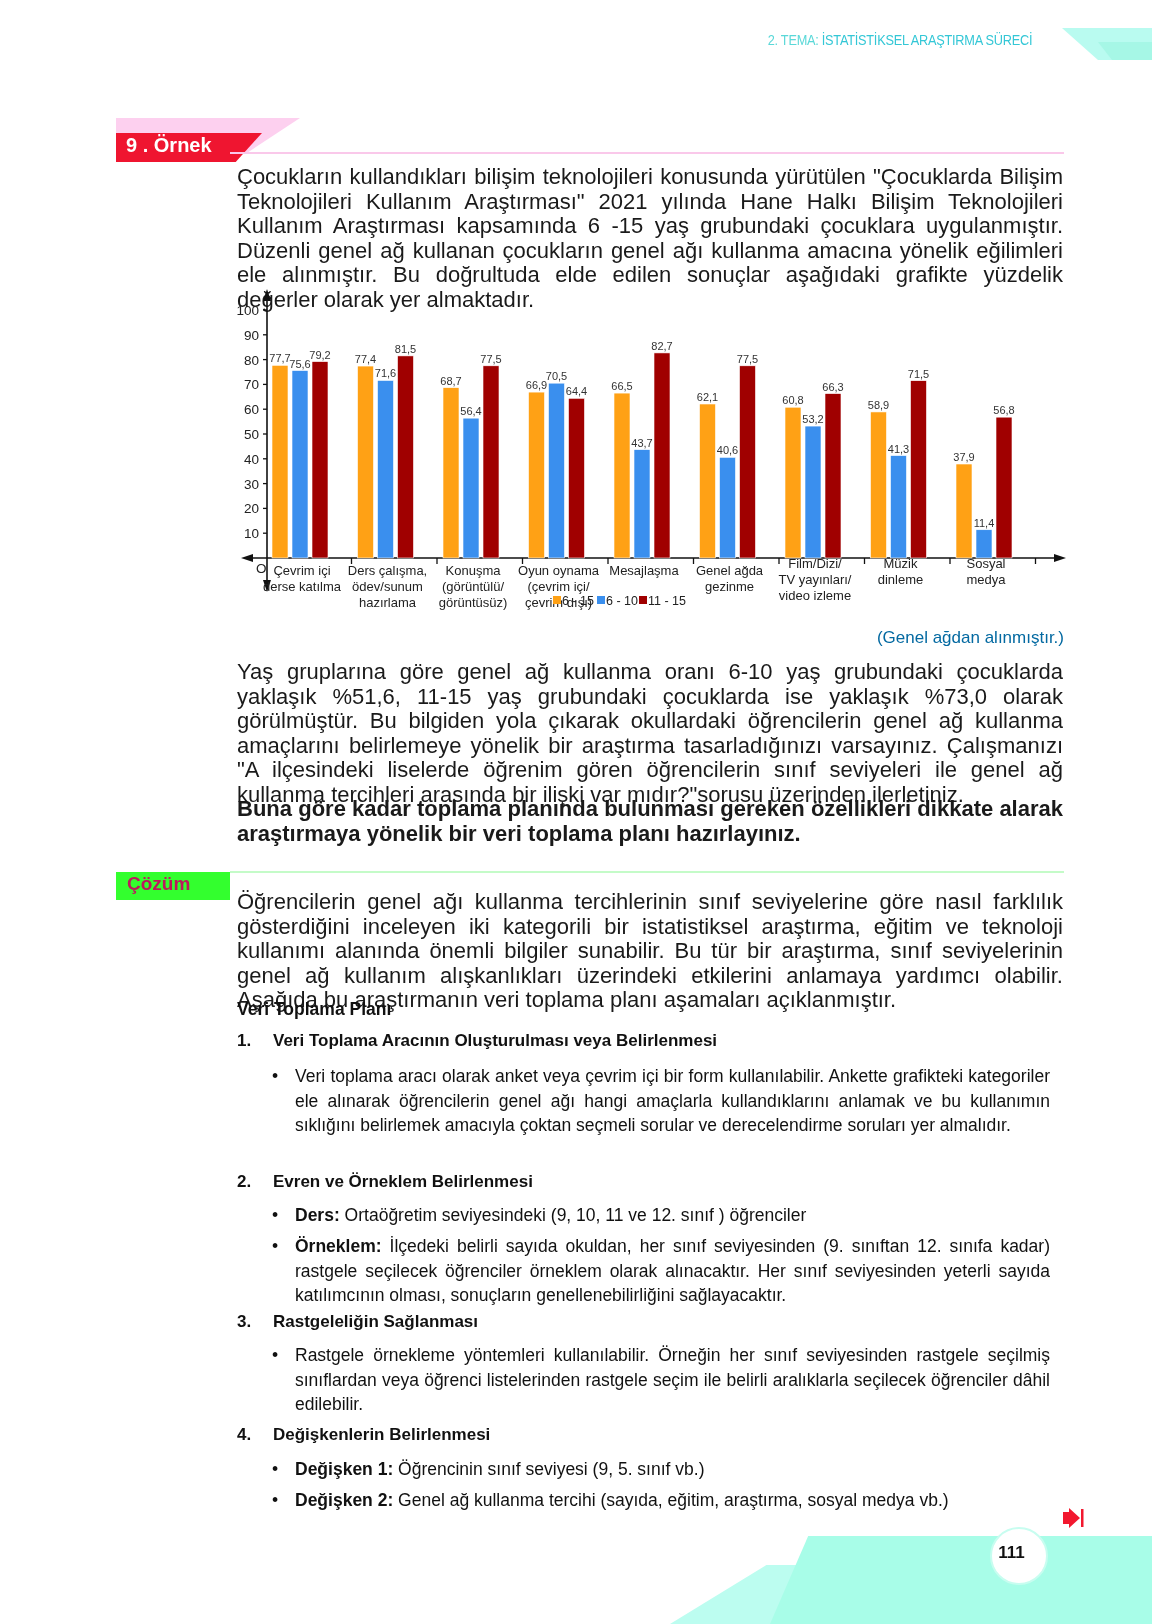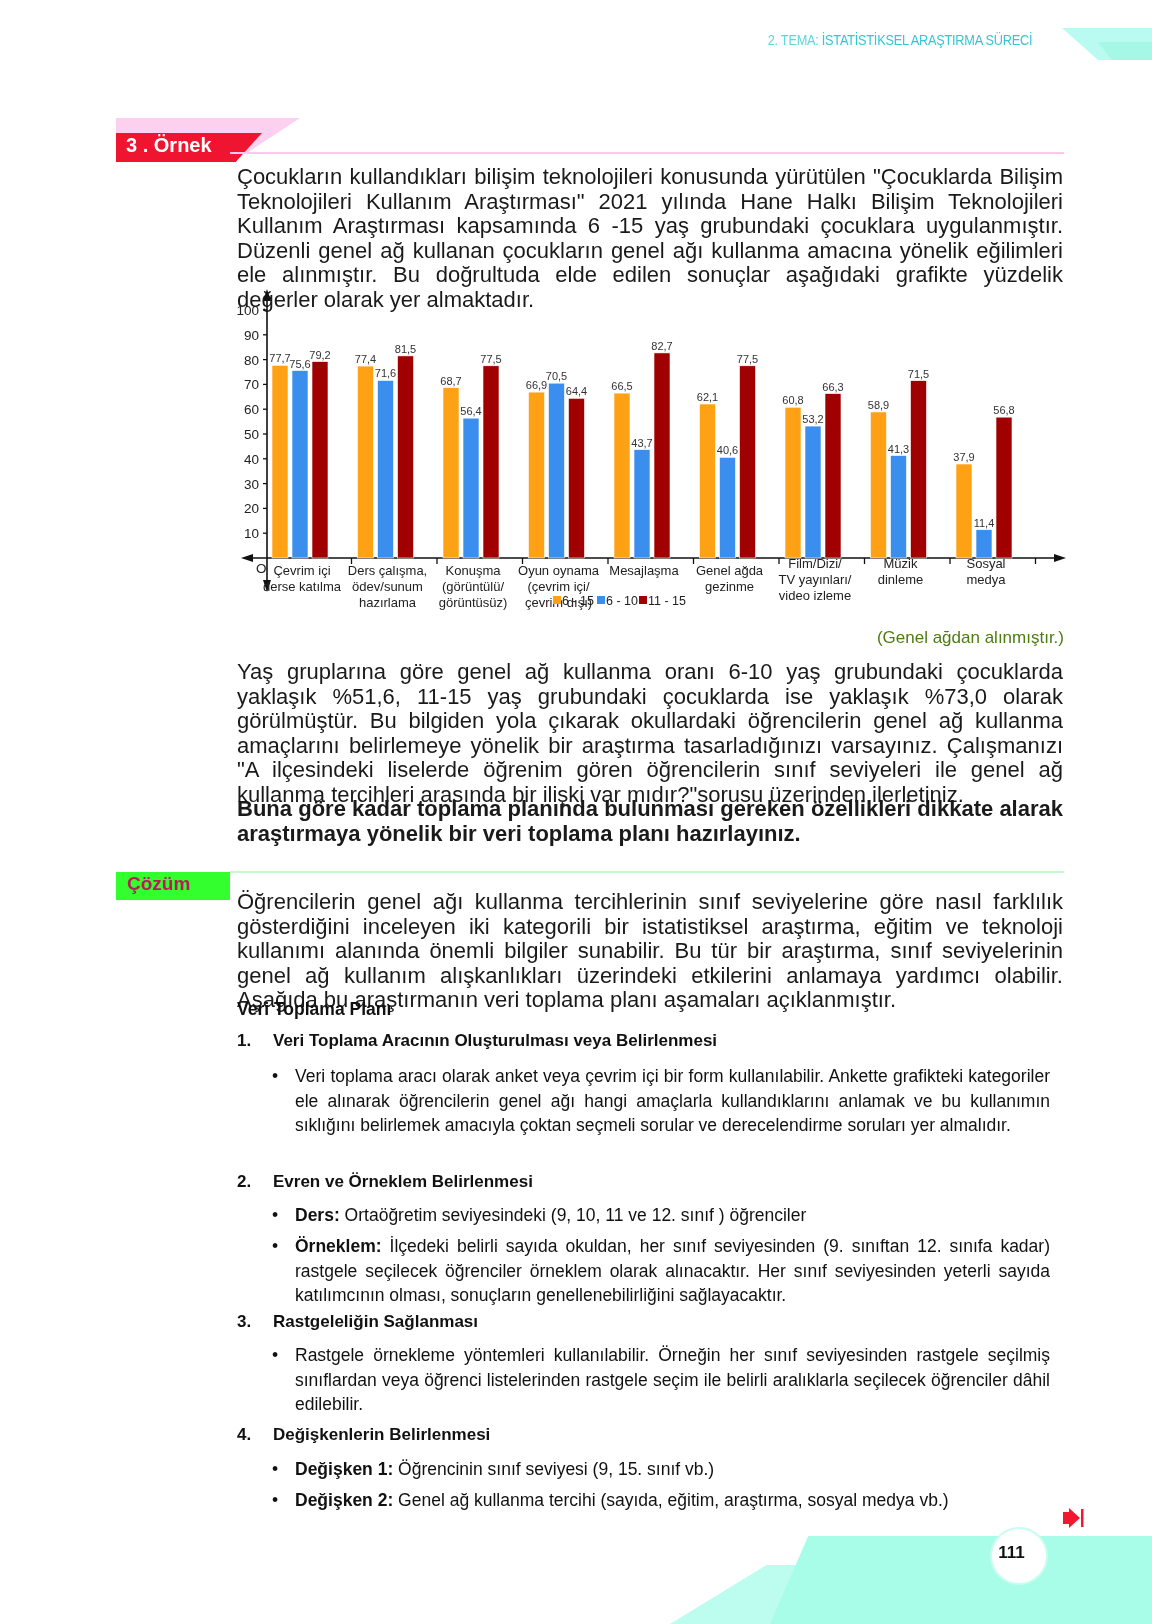--- a/index.html
+++ b/index.html
@@ -13,21 +13,21 @@
   
   .ex-pink { position:absolute; left:116px; top:118px; width:184px; height:34px; background:#fdd0ef;
              clip-path:polygon(0 0,100% 0,72% 100%,0 100%); }
   .ex-red { position:absolute; left:116px; top:133px; width:146px; height:29px; background:#ef1530;
             clip-path:polygon(0 0,100% 0,82% 100%,0 100%); }
   .ex-label { position:absolute; left:126px; top:134px; font-size:20px; font-weight:bold; color:#fff; }
   .ex-line { position:absolute; left:230px; top:152px; width:834px; height:2px; background:#fac8ea; }
   .para { position:absolute; left:237px; width:826px; font-size:22px; line-height:24.6px; text-align:justify;
           color:#1a1a1a; }
   .para.bold { font-weight:bold; }
-  .note { position:absolute; right:88px; top:628px; font-size:17px; color:#4d7c0f; }
+  .note { position:absolute; right:88px; top:628px; font-size:17px; color:#0369a1; }
   
   #chart { position:absolute; left:220px; top:285px; width:850px; height:355px; }
   .tick-label { font-size:13.5px; fill:#222; font-family:"Liberation Sans", sans-serif; }
   .cat-label { font-size:13px; fill:#222; font-family:"Liberation Sans", sans-serif; }
   .val-label { font-size:11px; fill:#333; font-family:"Liberation Sans", sans-serif; }
   .legend-text { font-size:12.5px; fill:#222; font-family:"Liberation Sans", sans-serif; }
   
   .cz-box { position:absolute; left:116px; top:872px; width:114px; height:28px; background:#33ff2e; }
   .cz-label { position:absolute; left:127px; top:873px; font-size:19px; font-weight:bold; color:#be185d; }
   .cz-line { position:absolute; left:230px; top:871px; width:834px; height:2px; background:#c4fbc8; }
@@ -53,21 +53,21 @@
 <svg class="top-banner" viewBox="0 0 90 32">
   <polygon points="0,0 90,0 90,32 36,32" fill="#b9fbf0"></polygon>
   <polygon points="36,14 90,14 90,32 50,32" fill="#a6f7e6"></polygon>
 </svg>
 <div class="header-title">
   <span>2. TEMA: </span><span class="strong">İSTATİSTİKSEL ARAŞTIRMA SÜRECİ</span>
 </div>
 
 <div class="ex-pink"></div>
 <div class="ex-red"></div>
-<div class="ex-label">3 . Örnek</div>
+<div class="ex-label">9 . Örnek</div>
 <div class="ex-line"></div>
 
 <div class="para" style="top:165px;">Çocukların kullandıkları bilişim teknolojileri konusunda yürütülen "Çocuklarda Bilişim Teknolojileri Kullanım Araştırması" 2021 yılında Hane Halkı Bilişim Teknolojileri Kullanım Araştırması kapsamında 6 -15 yaş grubundaki çocuklara uygulanmıştır. Düzenli genel ağ kullanan çocukların genel ağı kullanma amacına yönelik eğilimleri ele alınmıştır. Bu doğrultuda elde edilen sonuçlar aşağıdaki grafikte yüzdelik değerler olarak yer almaktadır.</div>
 
 <svg id="chart" viewBox="0 0 850 355">
   <g id="axes">
       <line x1="47" y1="301" x2="47" y2="8" stroke="#111" stroke-width="1.6"></line>
       <polygon points="43,16 51,16 47,4" fill="#111"></polygon>
       <polygon points="43,295 51,295 47,307" fill="#111"></polygon>
       <line x1="27" y1="273" x2="838" y2="273" stroke="#111" stroke-width="1.6"></line>
@@ -231,21 +231,21 @@
 <div class="bullet" style="top:1343px;">
   <span class="dot">•</span>
   <span class="txt">Rastgele örnekleme yöntemleri kullanılabilir. Örneğin her sınıf seviyesinden rastgele seçilmiş sınıflardan veya öğrenci listelerinden rastgele seçim ile belirli aralıklarla seçilecek öğrenciler dâhil edilebilir.</span>
 </div>
 
 <div class="num-head" style="top:1425px;">
   <span class="n">4.</span><span>Değişkenlerin Belirlenmesi</span>
 </div>
 <div class="bullet" style="top:1457px;">
   <span class="dot">•</span>
-  <span class="txt"><b>Değişken 1:</b><span> Öğrencinin sınıf seviyesi (9, 15. sınıf vb.)</span></span>
+  <span class="txt"><b>Değişken 1:</b><span> Öğrencinin sınıf seviyesi (9, 5. sınıf vb.)</span></span>
 </div>
 <div class="bullet" style="top:1488px;">
   <span class="dot">•</span>
   <span class="txt"><b>Değişken 2:</b><span> Genel ağ kullanma tercihi (sayıda, eğitim, araştırma, sosyal medya vb.)</span></span>
 </div>
 
 <svg class="next-icon" viewBox="0 0 22 20">
   <polygon points="0,4 6,4 6,0 17,10 6,20 6,16 0,16" fill="#f2182f"></polygon>
   <rect x="18" y="1" width="2.5" height="18" fill="#f2182f"></rect>
 </svg>

